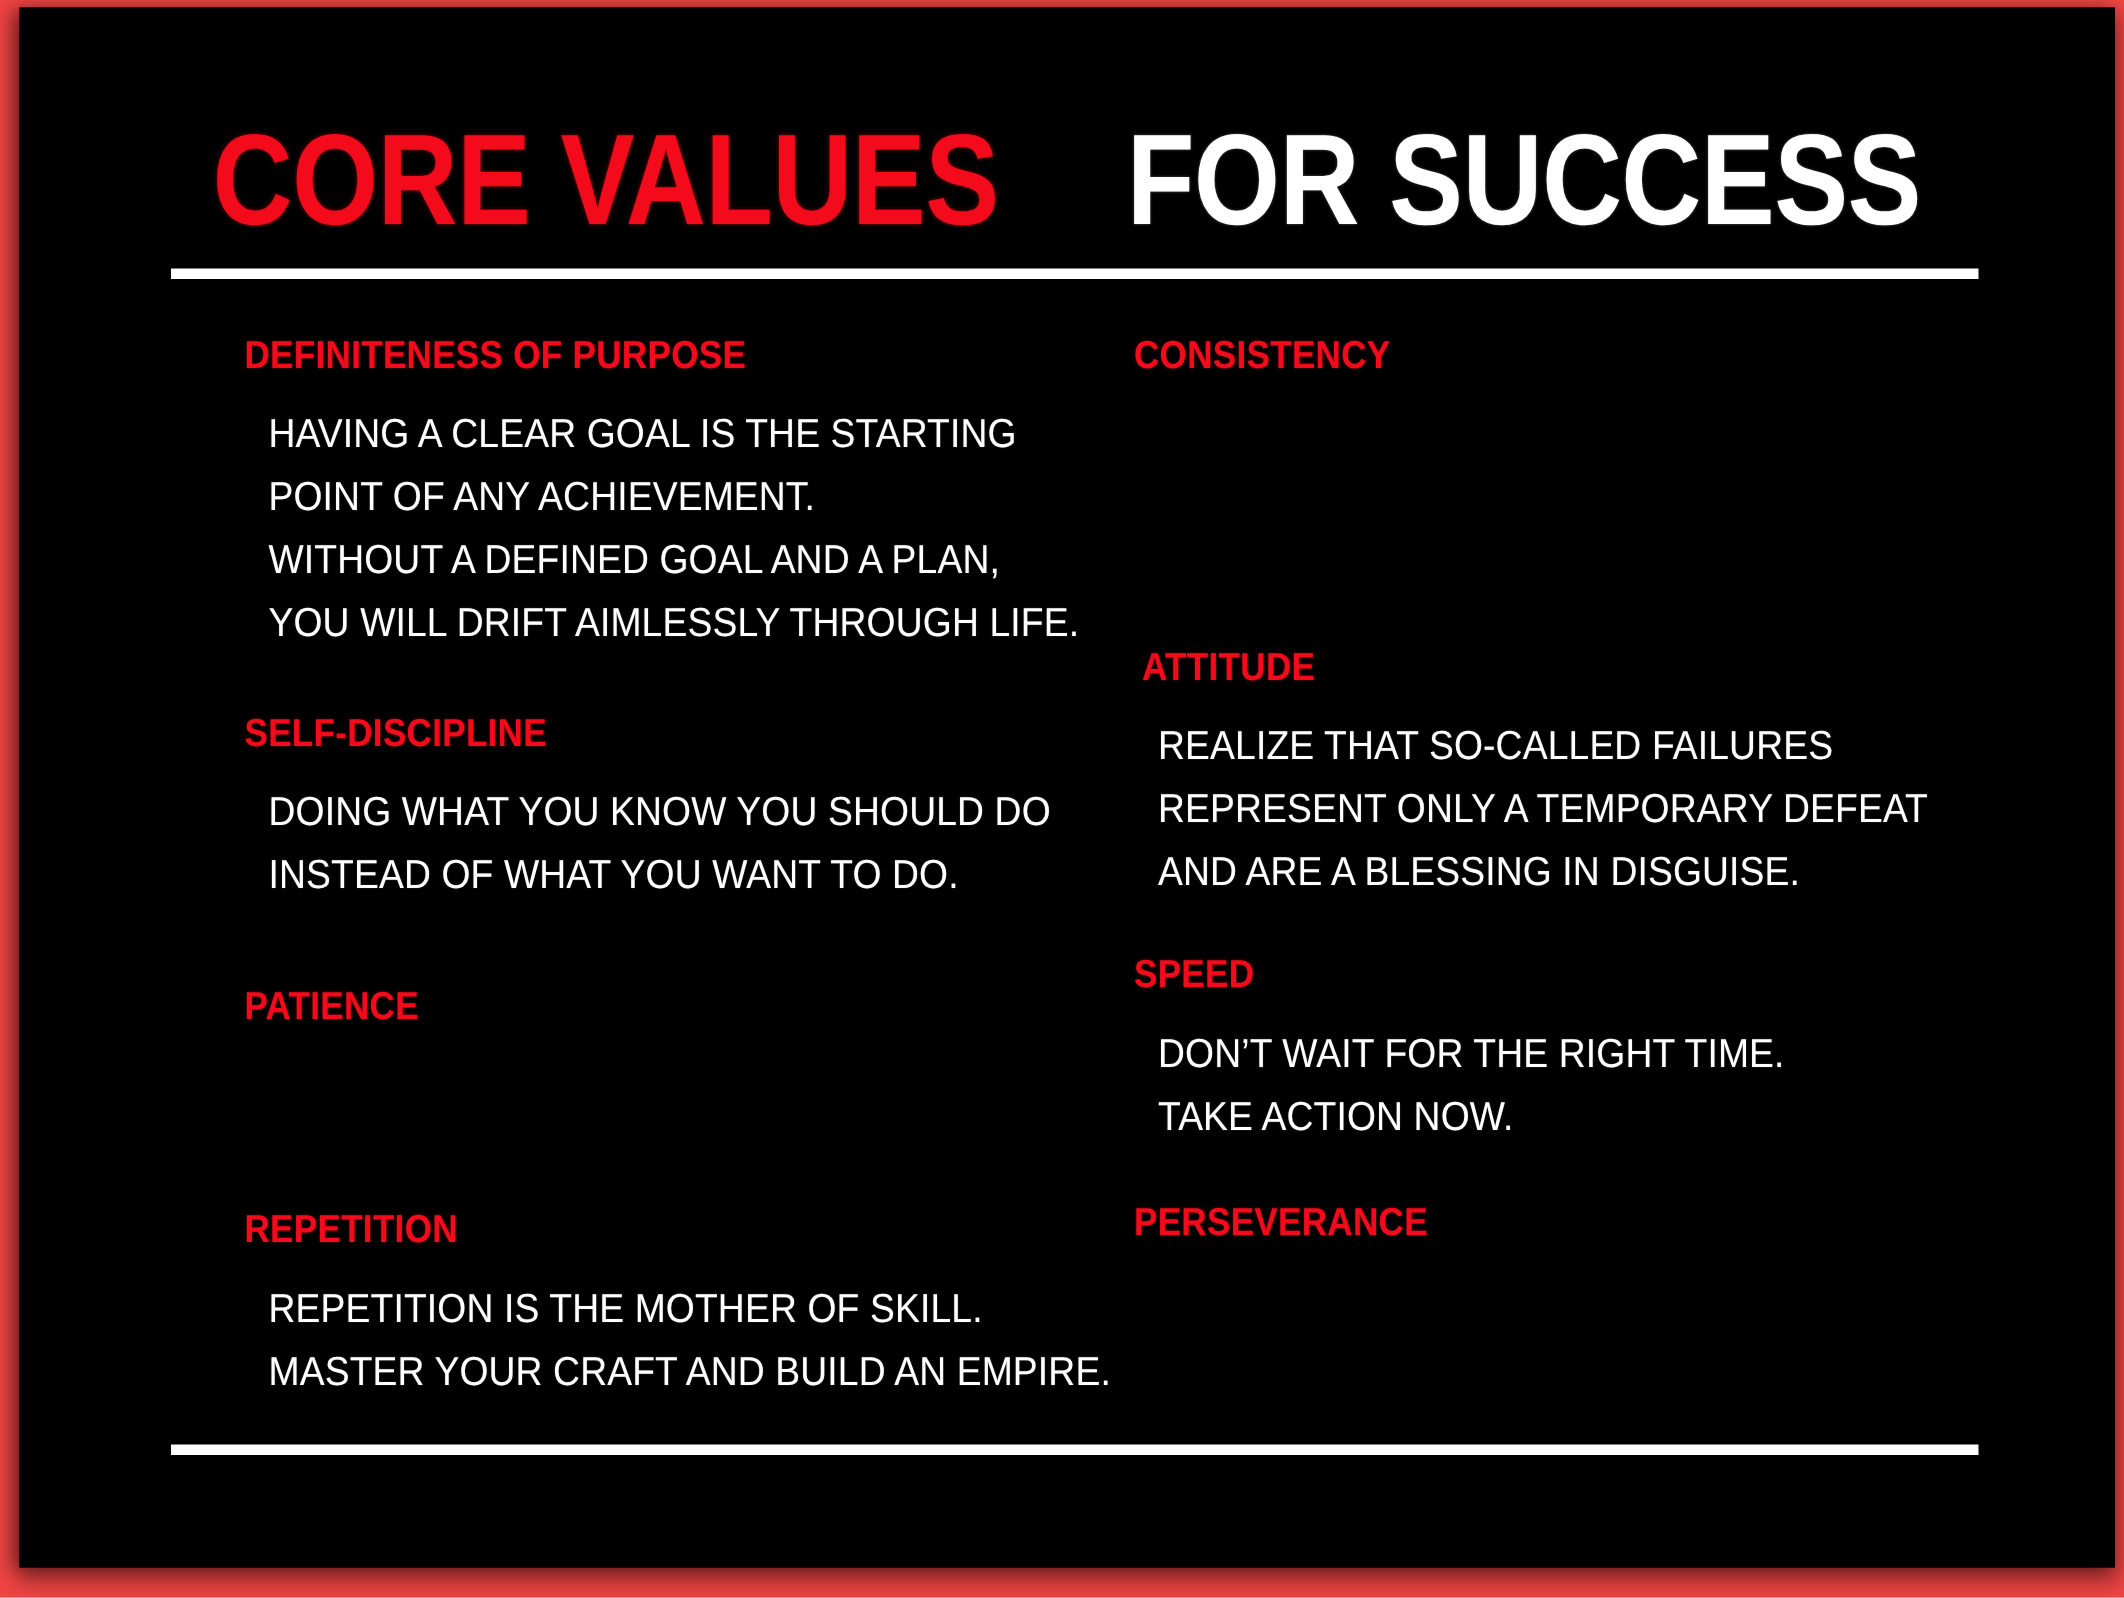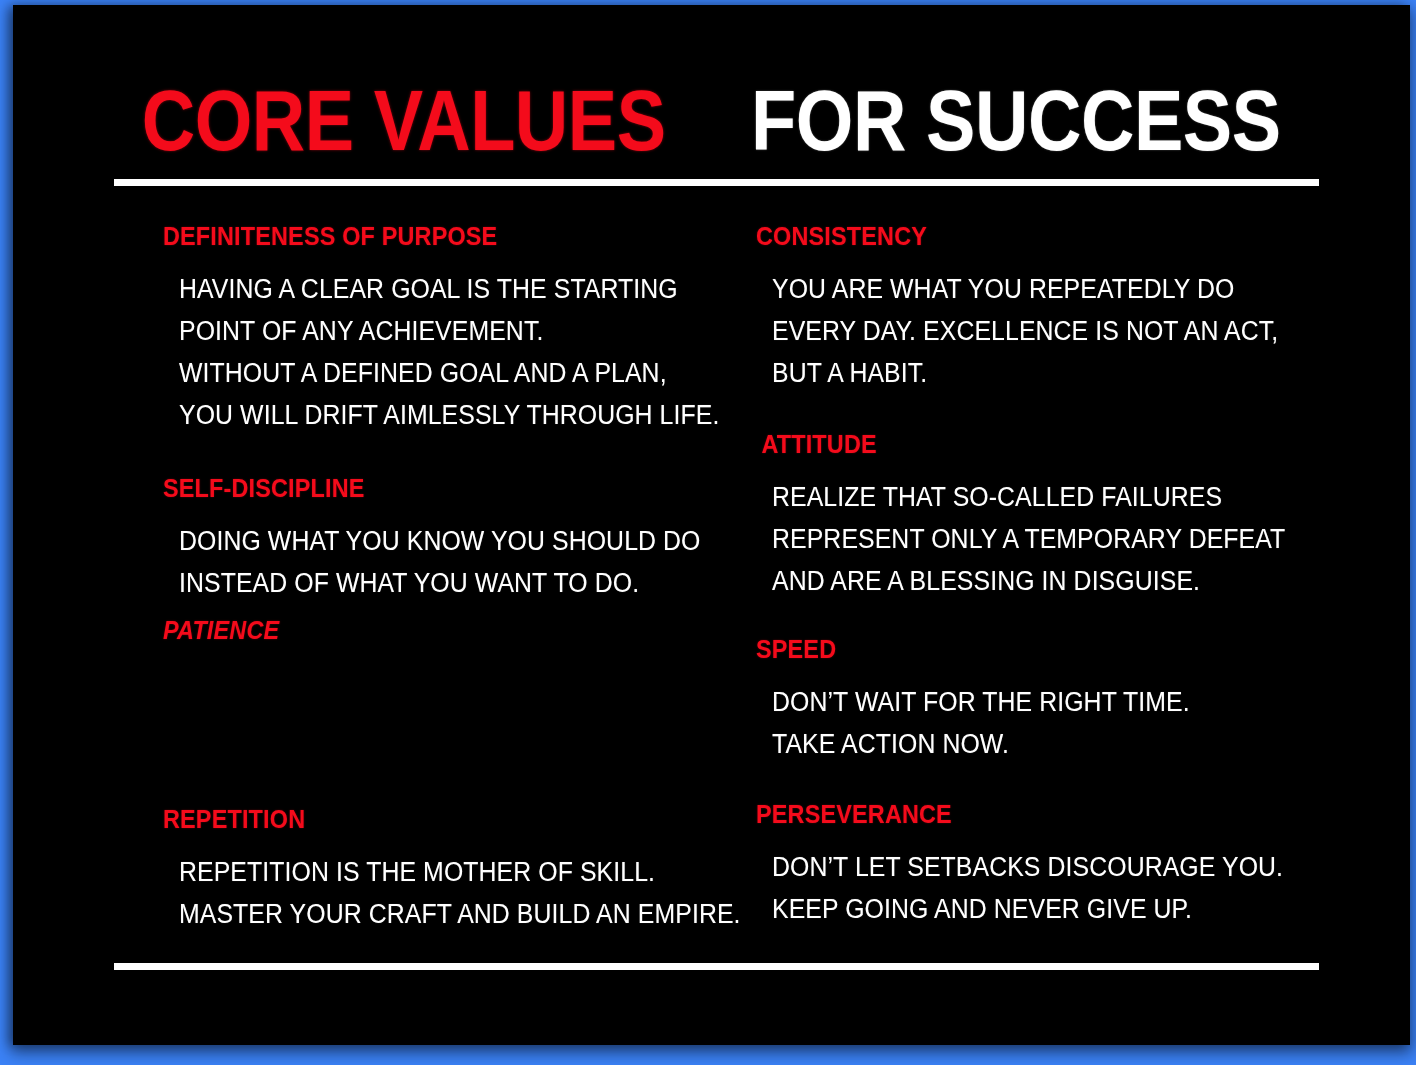--- a/index.html
+++ b/index.html
@@ -13,21 +13,21 @@
     height: 1065px;
     overflow: hidden;
     font-family: "Liberation Sans", "DejaVu Sans", sans-serif;
   }
 
   
   #poster-stage {
     position: relative;
     width: 1416px;
     height: 1065px;
-    background: #3b82f6;
+    background: #ef4444;
   }
 
   
   #poster-shadow {
     position: absolute;
     left: 13px;
     top: 5px;
     width: 1397px;
     height: 1040px;
     box-shadow: 0 6px 14px 2px rgba(0,0,0,0.45),
@@ -165,61 +165,52 @@
               <li>YOU WILL DRIFT AIMLESSLY THROUGH LIFE.</li>
             </ul>
           </div>
           <div class="value-entry" style="top: 270px;">
             <div class="value-heading">SELF-DISCIPLINE</div>
             <ul class="value-body">
               <li>DOING WHAT YOU KNOW YOU SHOULD DO</li>
               <li>INSTEAD OF WHAT YOU WANT TO DO.</li>
             </ul>
           </div>
-          <div class="value-entry" style="top: 412px; font-style: italic;">
+          <div class="value-entry" style="top: 452px;">
             <div class="value-heading">PATIENCE</div>
           </div>
           <div class="value-entry" style="top: 601px;">
             <div class="value-heading">REPETITION</div>
             <ul class="value-body">
               <li>REPETITION IS THE MOTHER OF SKILL.</li>
               <li>MASTER YOUR CRAFT AND BUILD AN EMPIRE.</li>
             </ul>
           </div>
         </div>
       <div class="column" id="column-right">
           <div class="value-entry" style="top: 18px;">
             <div class="value-heading">CONSISTENCY</div>
-            <ul class="value-body">
-              <li>YOU ARE WHAT YOU REPEATEDLY DO</li>
-              <li>EVERY DAY. EXCELLENCE IS NOT AN ACT,</li>
-              <li>BUT A HABIT.</li>
-            </ul>
           </div>
           <div class="value-entry" style="top: 226px;">
             <div class="value-heading indented">ATTITUDE</div>
             <ul class="value-body">
               <li>REALIZE THAT SO-CALLED FAILURES</li>
               <li>REPRESENT ONLY A TEMPORARY DEFEAT</li>
               <li>AND ARE A BLESSING IN DISGUISE.</li>
             </ul>
           </div>
           <div class="value-entry" style="top: 431px;">
             <div class="value-heading">SPEED</div>
             <ul class="value-body">
               <li>DON’T WAIT FOR THE RIGHT TIME.</li>
               <li>TAKE ACTION NOW.</li>
             </ul>
           </div>
           <div class="value-entry" style="top: 596px;">
             <div class="value-heading">PERSEVERANCE</div>
-            <ul class="value-body">
-              <li>DON’T LET SETBACKS DISCOURAGE YOU.</li>
-              <li>KEEP GOING AND NEVER GIVE UP.</li>
-            </ul>
           </div>
         </div>
     </div>
 
     <div class="rule" id="rule-bottom"></div>
 
   </div>
 </div>
 
 </body></html>

